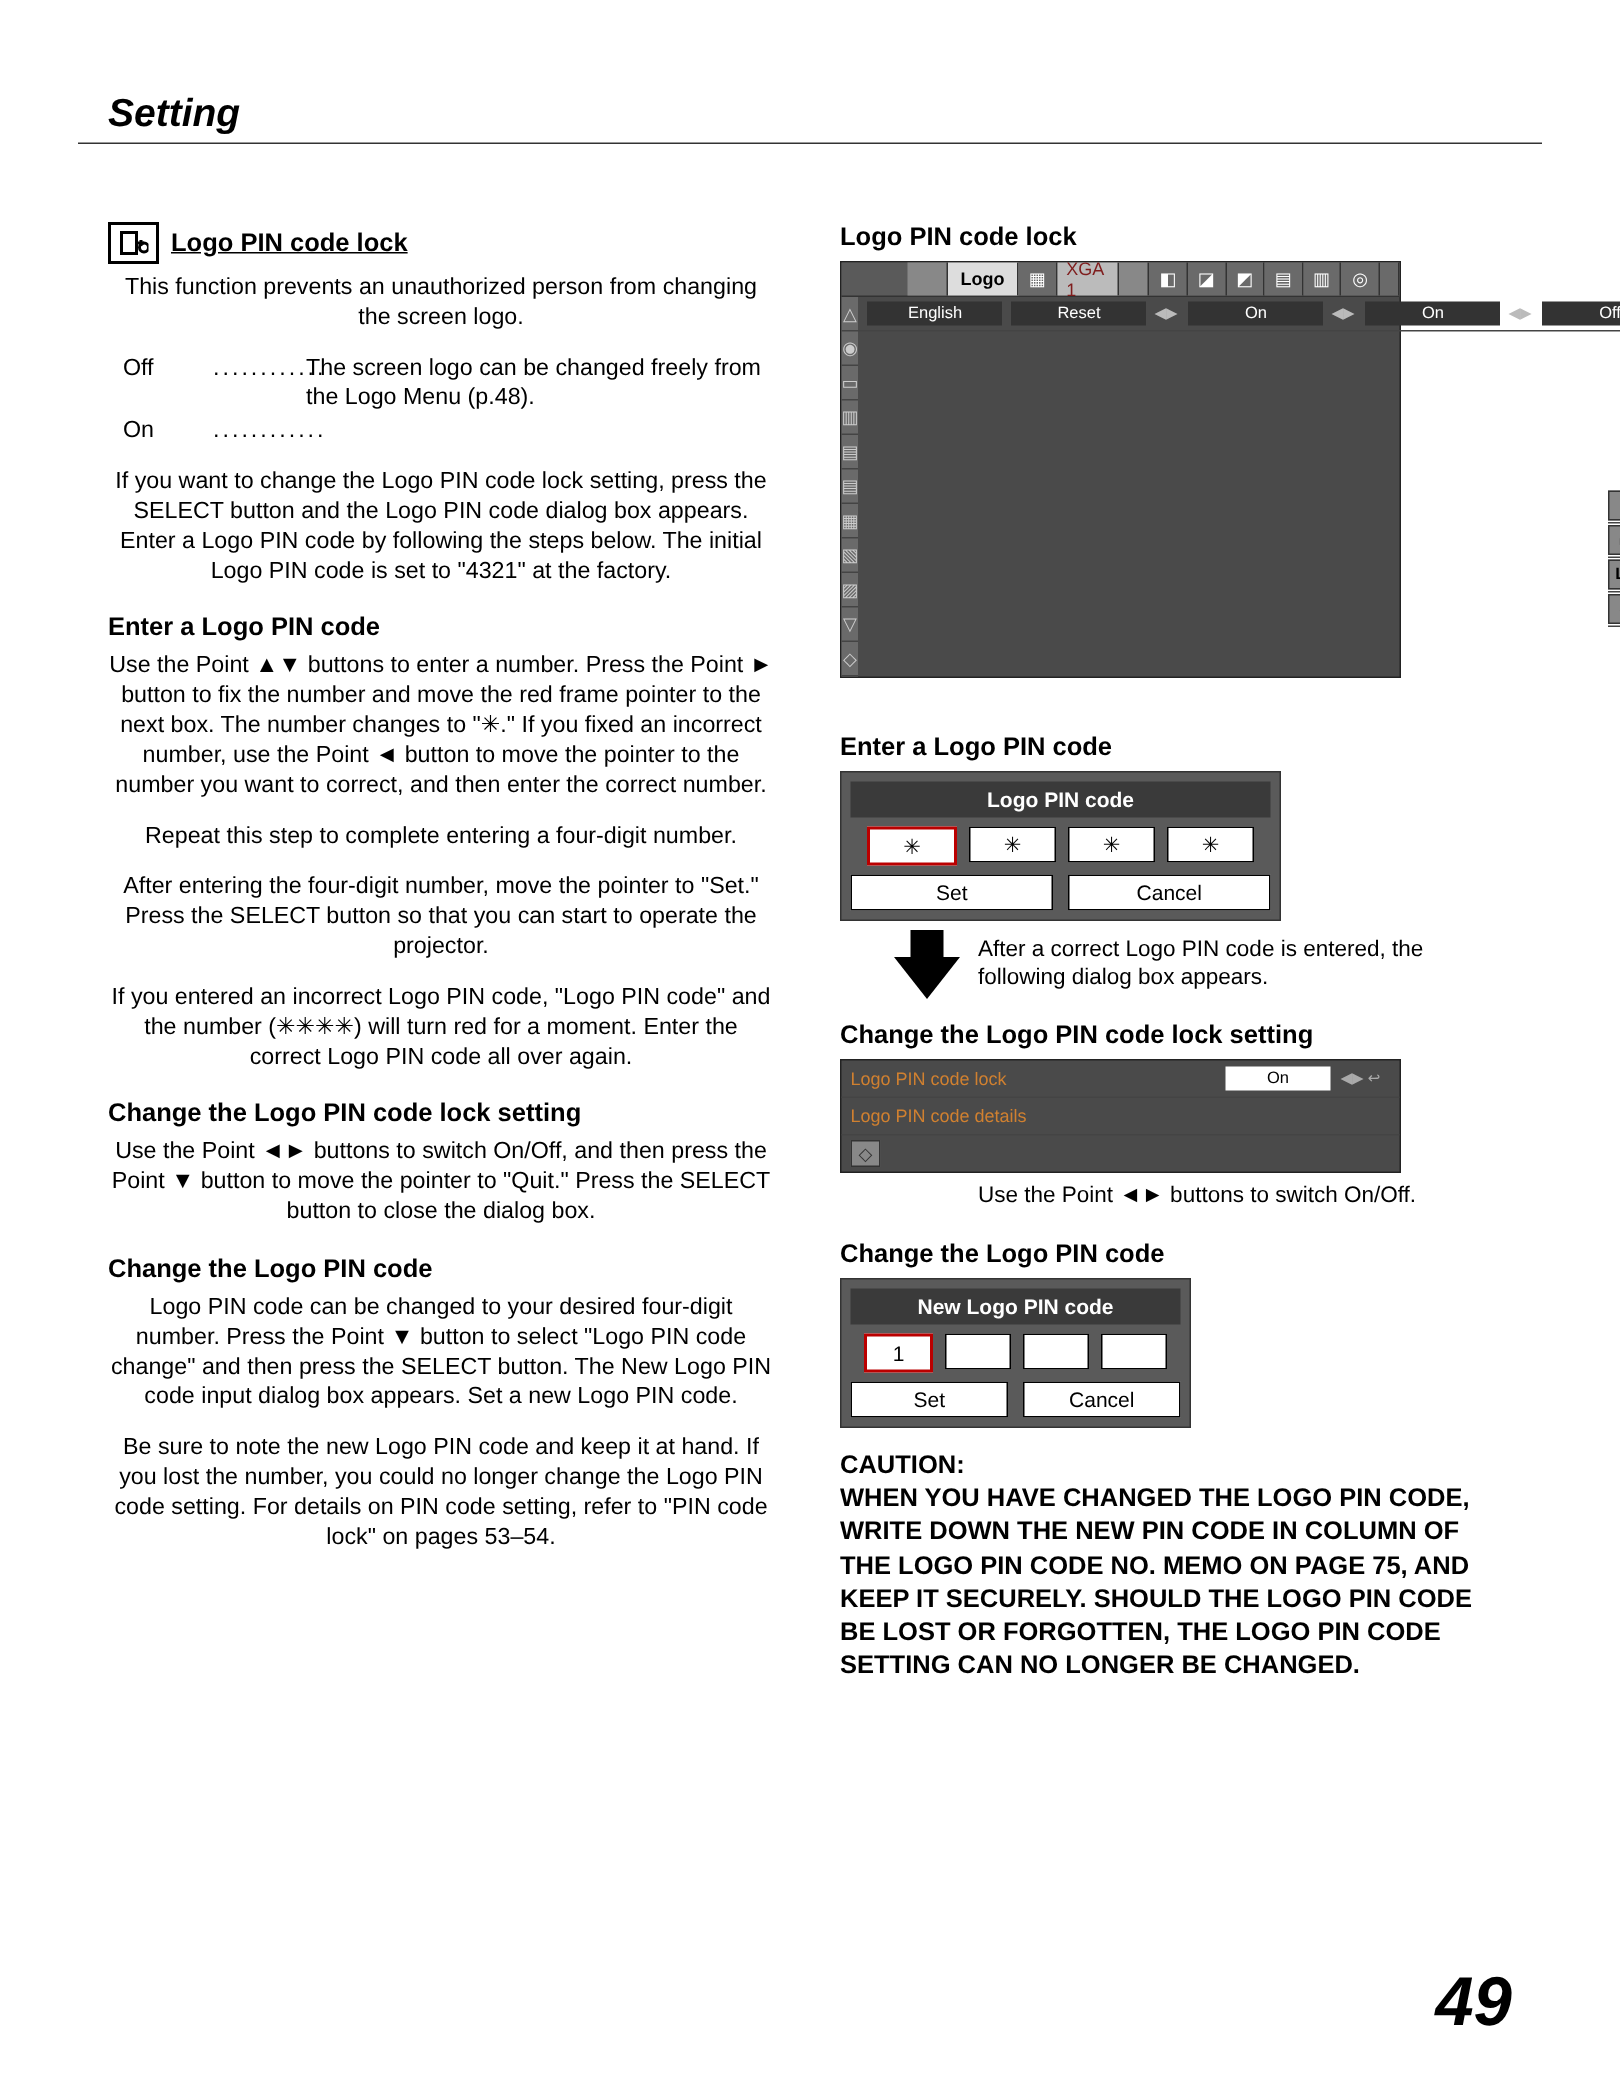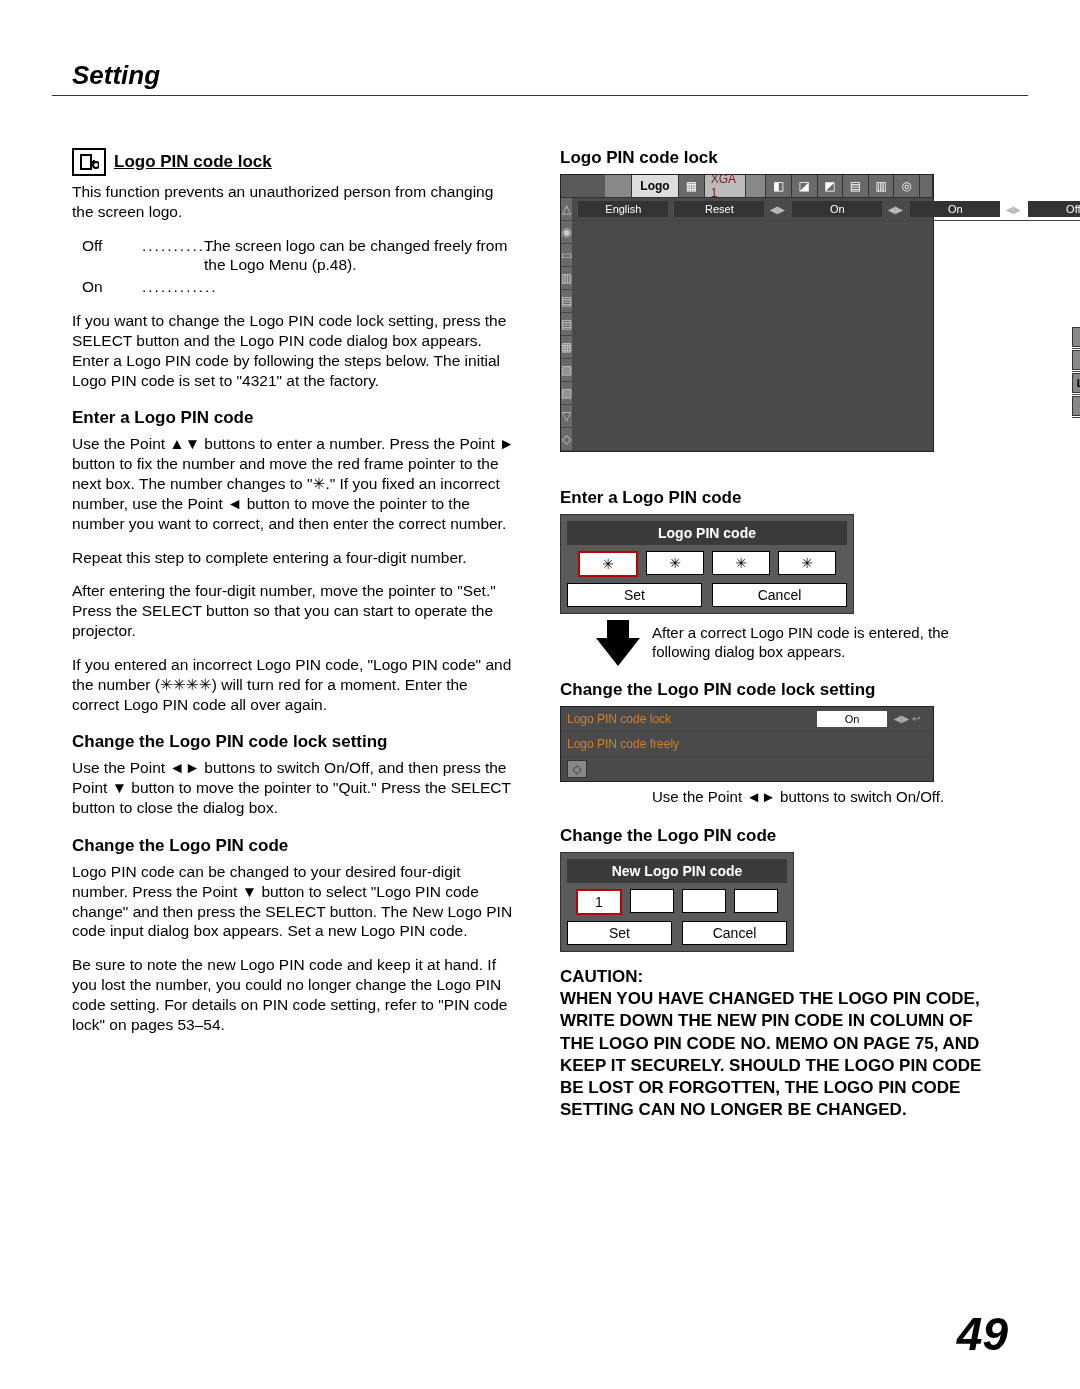--- a/index.html
+++ b/index.html
@@ -9,21 +9,21 @@
   .header-rule { border: none; border-top: 1px solid #333; margin: 0 -20px 52px -20px; }
   .columns { display: flex; gap: 40px; }
   .col-left { flex: 1; }
   .col-right { flex: 1; }
 
   .icon-heading { display: flex; align-items: center; gap: 8px; margin-bottom: 6px; }
   .icon-box { width: 30px; height: 24px; border: 2px solid #000; display:flex; align-items:center; justify-content:center; position:relative; }
   .icon-box svg { width:20px; height:18px; }
   .heading-underline { font-weight: bold; text-decoration: underline; font-size: 17px; }
 
-  p, div.para { font-size: 15.5px; line-height: 1.28; margin: 0 4px 14px 0; }
+  p, div.para { font-size: 15.5px; line-height: 1.28; margin: 0 4px 14px 0; text-align: center; }
   .dl-row { display:flex; font-size:15.5px; line-height:1.28; margin-bottom:2px; }
   .dl-key { width: 60px; }
   .dl-dots { width: 62px; letter-spacing:2px; }
   .dl-val { flex:1; }
   .section-bold { font-weight: bold; font-size: 17px; margin: 18px 0 6px 0; }
 
   .right-heading { font-weight: bold; font-size: 17px; margin: 0 0 6px 0; }
 
   
   .settings-panel { background:#4a4a4a; border:1px solid #222; width: 372px; font-size:12px; color:#fff; }
@@ -237,21 +237,21 @@
       </div>
 
       <div class="right-heading" style="margin-top:18px;">Change the Logo PIN code lock setting</div>
       <div class="lock-panel">
         <div class="lock-row">
           <span class="lock-label">Logo PIN code lock</span>
           <span class="lock-val">On</span>
           <span class="lock-arrows">◀▶ ↩</span>
         </div>
         <div class="lock-row">
-          <span class="lock-label">Logo PIN code freely</span>
+          <span class="lock-label">Logo PIN code details</span>
         </div>
         <div class="lock-bottom">
           <span class="lock-quit">◇</span>
         </div>
       </div>
       <div class="hint">Use the Point ◄► buttons to switch On/Off.</div>
 
       <div class="right-heading" style="margin-top:20px;">Change the Logo PIN code</div>
       <div class="pin-dialog small-pin-dialog">
         <div class="pin-title">New Logo PIN code</div>

